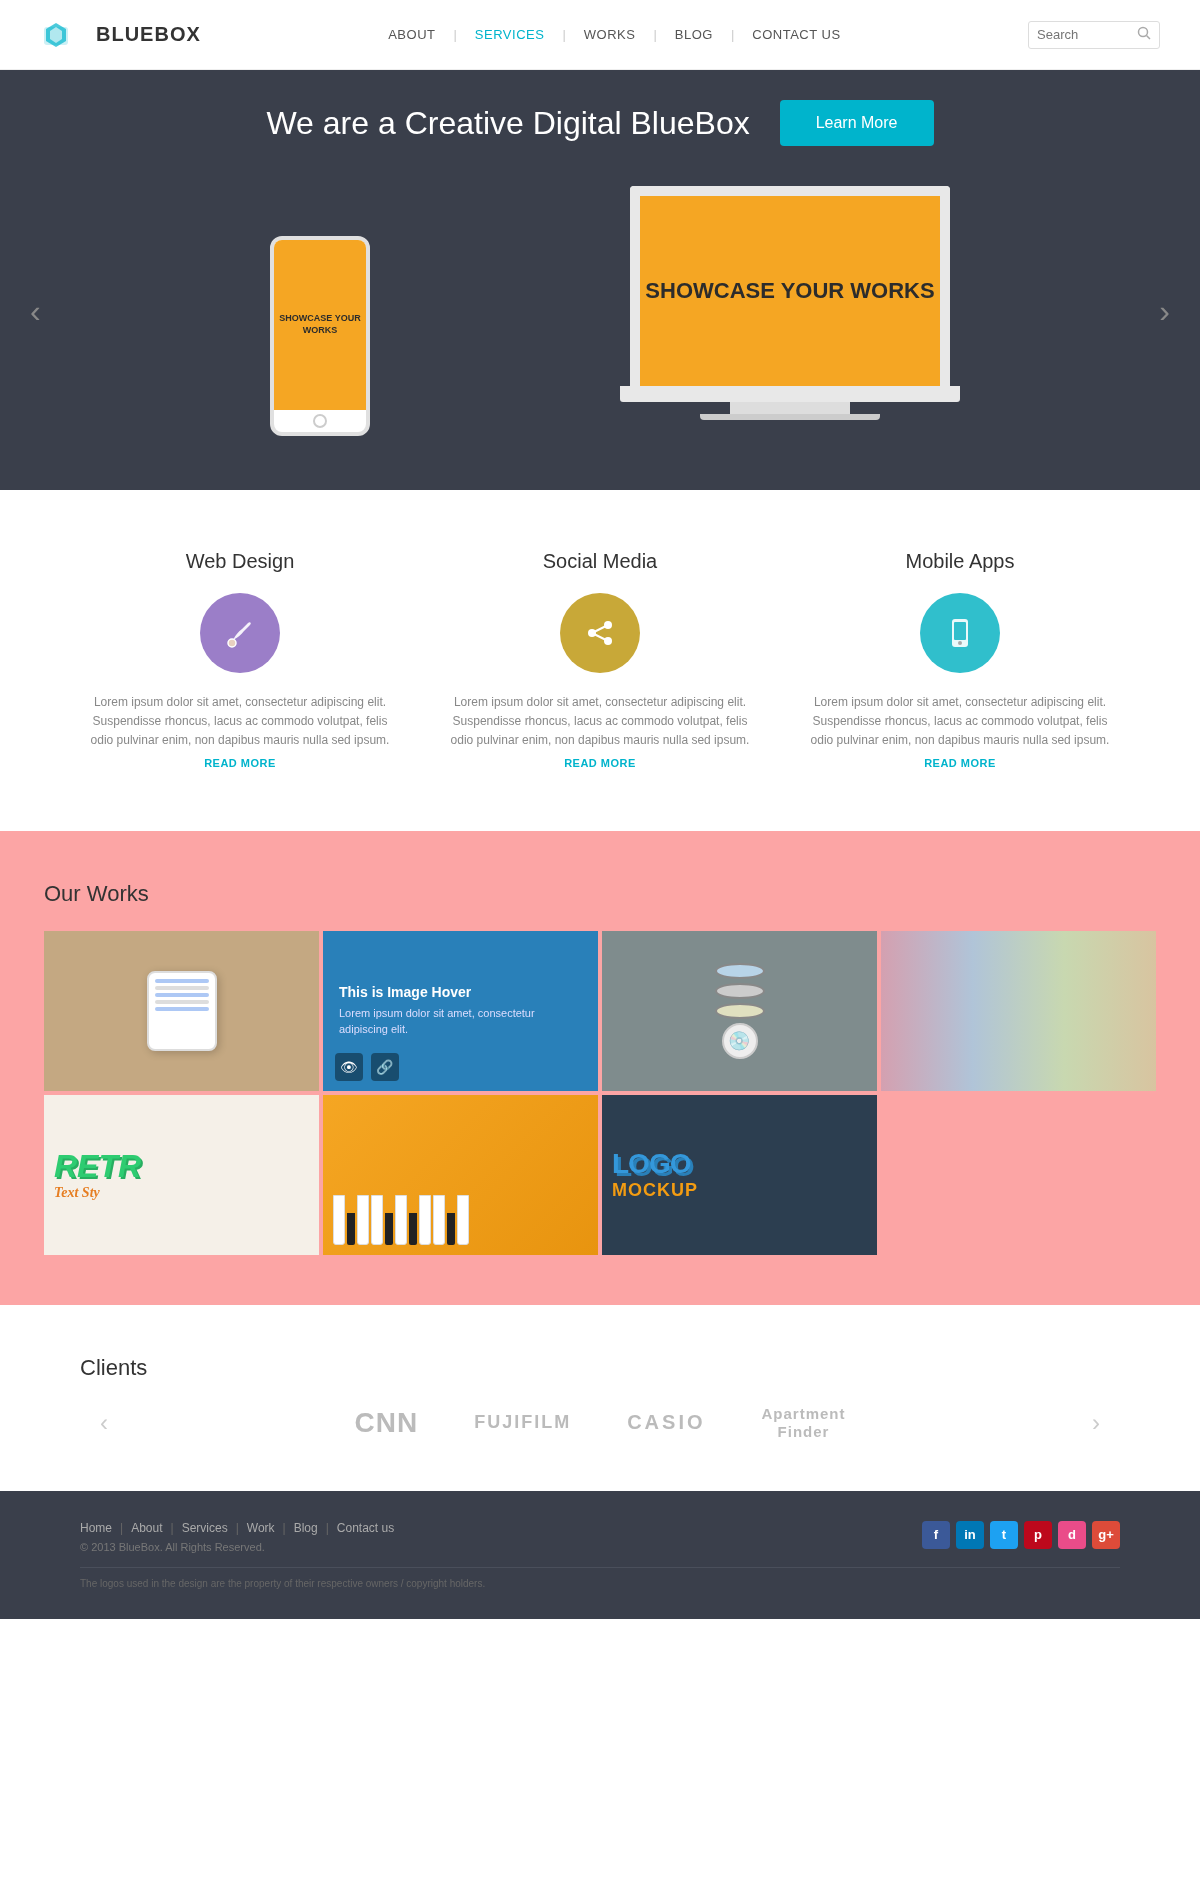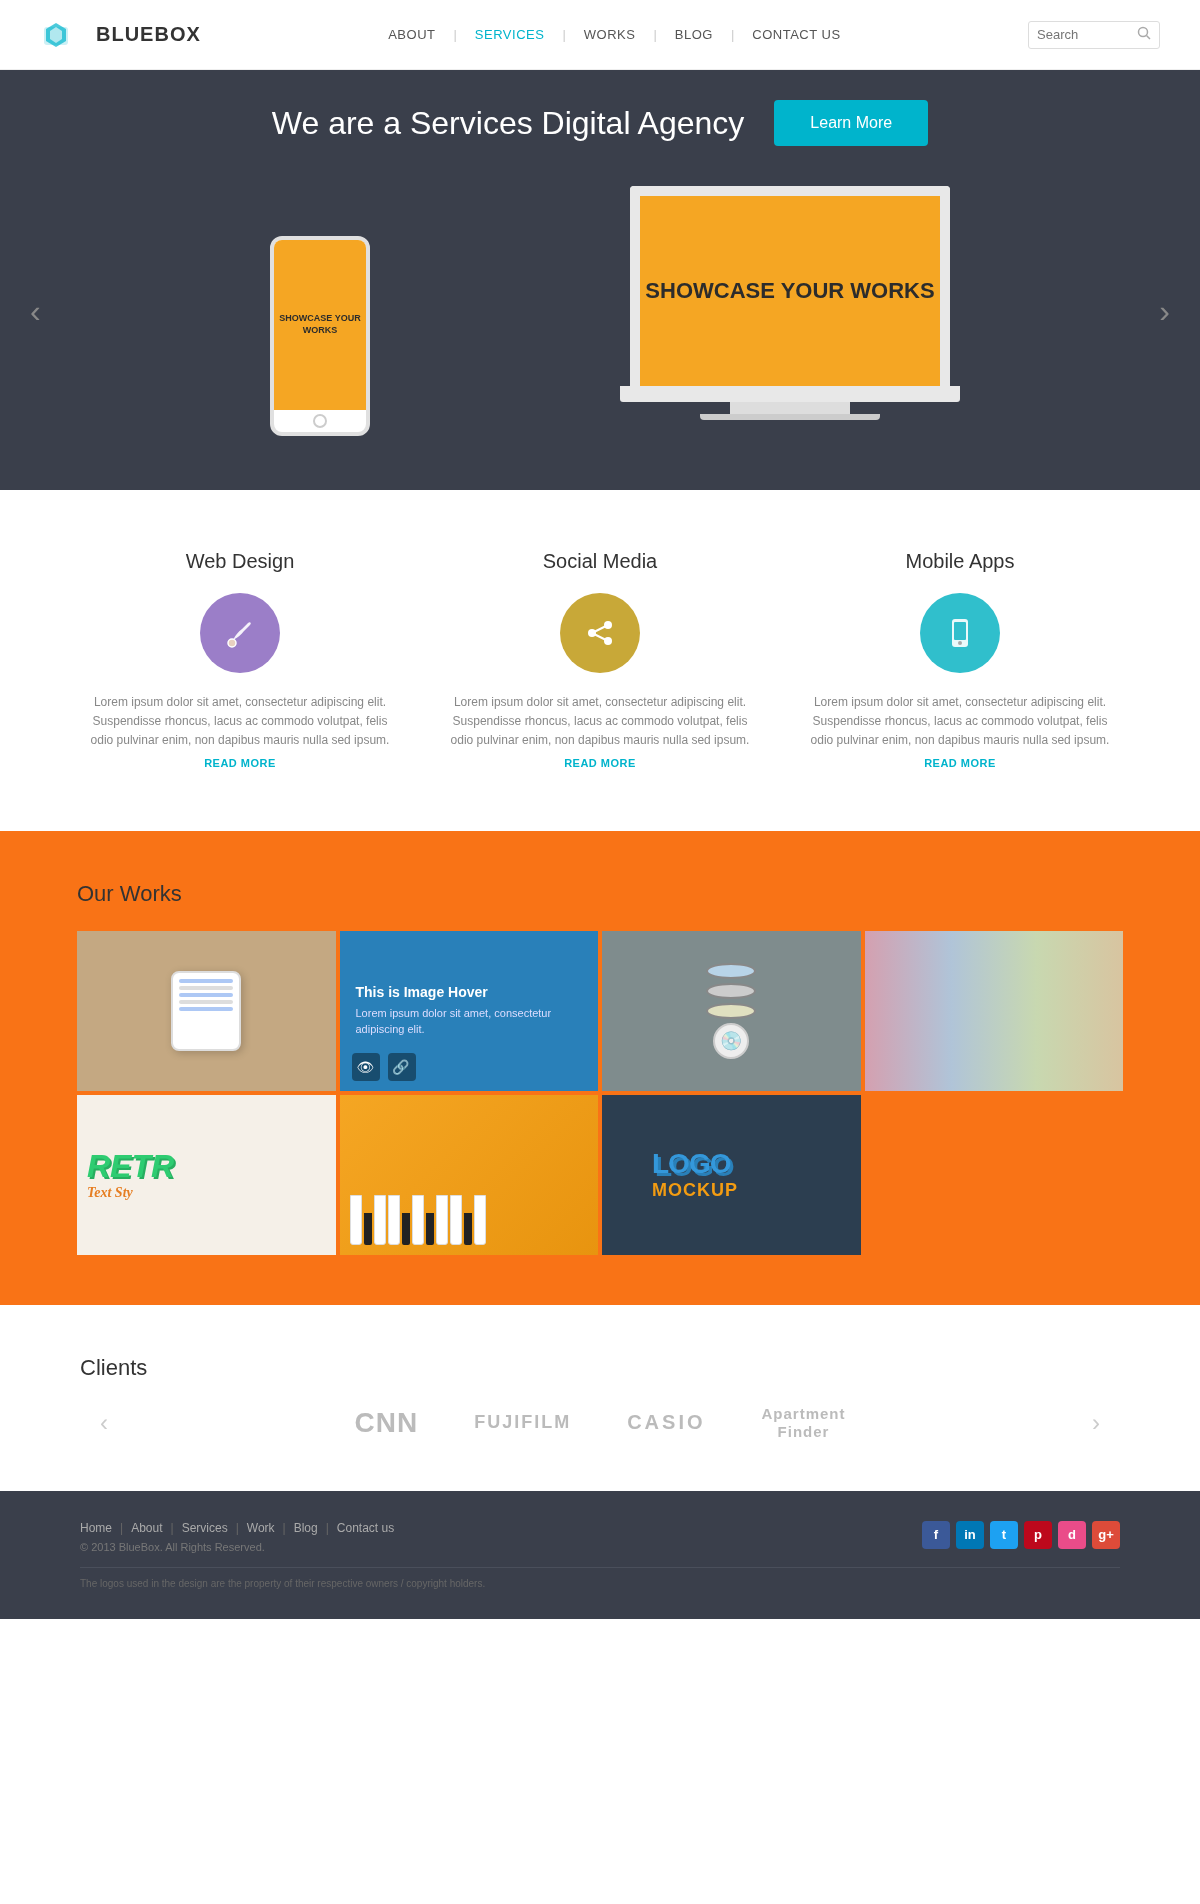--- a/index.html
+++ b/index.html
@@ -249,22 +249,22 @@
       font-size: 11px;
       color: #00b4cc;
       text-transform: uppercase;
       cursor: pointer;
       letter-spacing: 0.5px;
       font-weight: bold;
     }
 
     
     .our-works {
-      background: #f97316;
-      padding: 50px 77px;
+      background: #fca5a5;
+      padding: 50px 44px;
     }
     .section-title {
       font-size: 22px;
       color: #333;
       margin-bottom: 24px;
       font-weight: 400;
     }
     .works-grid {
       display: grid;
       grid-template-columns: repeat(4, 1fr);
@@ -569,21 +569,21 @@
           <circle cx="6" cy="6" r="4.5" stroke="#aaa" stroke-width="1.5"></circle>
           <line x1="9.5" y1="9.5" x2="13" y2="13" stroke="#aaa" stroke-width="1.5"></line>
         </svg>
       </span>
     </div>
   </div>
 </header>
 
 <section class="hero">
   <div class="hero-top">
-    <h1 class="hero-title">We are a Services Digital Agency</h1>
+    <h1 class="hero-title">We are a Creative Digital BlueBox</h1>
     <button class="learn-more-btn">Learn More</button>
   </div>
   <div class="hero-devices">
     <span class="hero-arrow hero-arrow-left">‹</span>
 
     <div class="phone">
       <div class="phone-screen">
         <span class="phone-screen-text">SHOWCASE YOUR WORKS</span>
       </div>
       <div class="phone-home-btn"></div>
@@ -709,21 +709,21 @@
           <div class="piano-key-black"></div>
           <div class="piano-key-white"></div>
           <div class="piano-key-white"></div>
           <div class="piano-key-black"></div>
           <div class="piano-key-white"></div>
         </div>
       </div>
     </div>
 
     <div class="work-item work-7">
-      <div class="work-item-inner" style="flex-direction:column; align-items:flex-start; padding:10px;margin-left:40px;">
+      <div class="work-item-inner" style="flex-direction:column; align-items:flex-start; padding:10px;">
         <span class="logo-mockup" style="font-size:28px;font-weight:900;color:#3498db;letter-spacing:-1px;font-family:Impact,sans-serif;">LOGO</span>
         <span style="font-size:18px;font-weight:900;color:#f39c12;letter-spacing:1px;">MOCKUP</span>
       </div>
     </div>
 
 
   </div>
 </section>
 
 <section class="clients">

